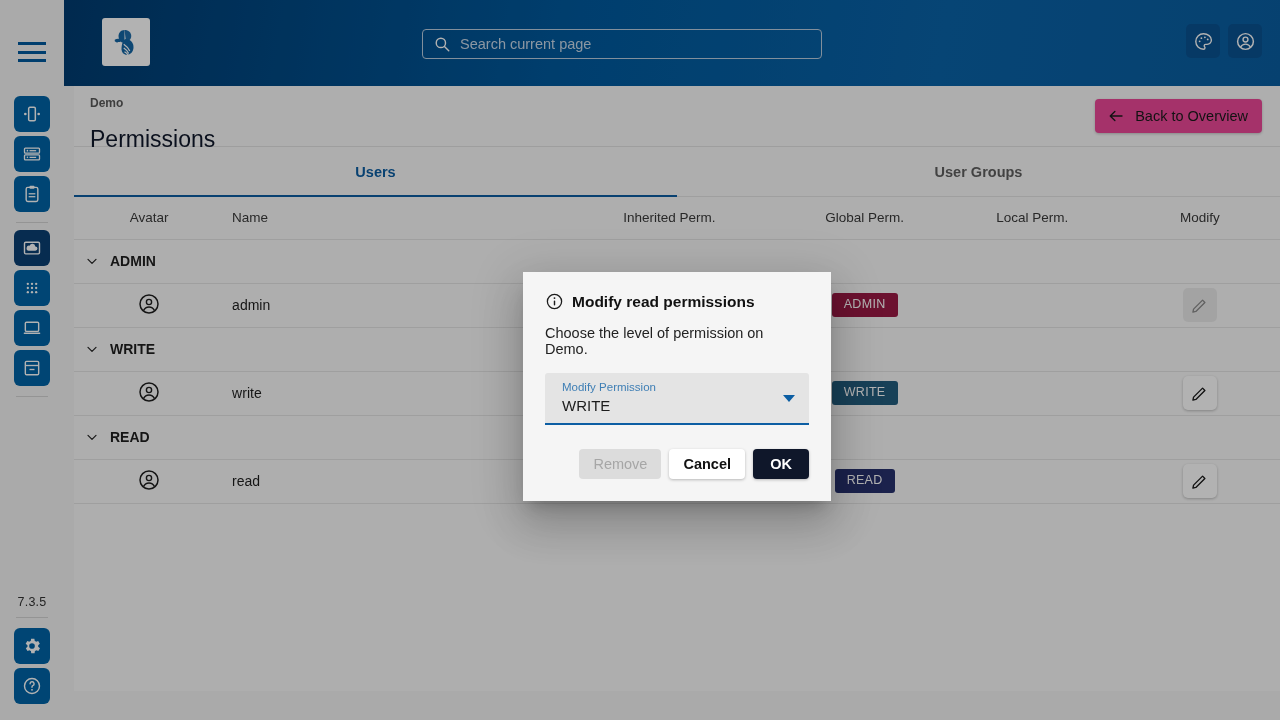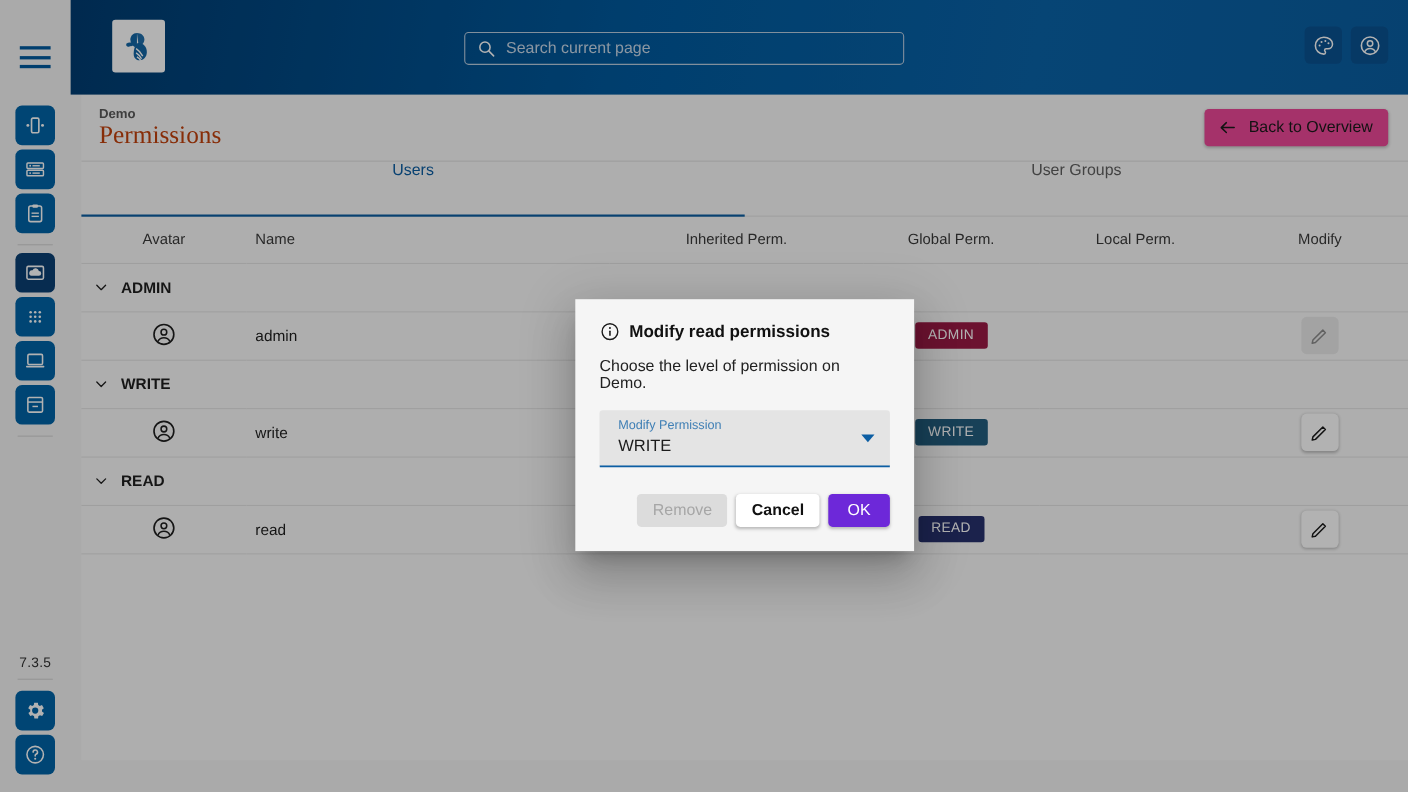--- a/index.html
+++ b/index.html
@@ -67,35 +67,35 @@
     display: flex; align-items: center; justify-content: center; cursor: pointer;
   }
 
   
   .content {
     position: absolute; left: 74px; top: 86px; width: 1206px; height: 605px;
     background: #fafafa;
   }
   .page-head { position: relative; height: 61px; border-bottom: 1px solid #e2e2e2; }
   .breadcrumb { position: absolute; left: 16px; top: 10px; font-size: 12px; color: #5a5a5a; font-weight: 700; }
-  .page-title { position: absolute; left: 16px; top: 24px; font-size: 23px; color: #c2410c; font-weight: 400; font-family: Liberation Serif, serif; }
+  .page-title { position: absolute; left: 16px; top: 40px; font-size: 23px; color: #0f172a; font-weight: 400; }
   .back-btn {
     position: absolute; right: 18px; top: 13px; height: 34px;
     background: #ec4899; border: none; border-radius: 4px;
     box-shadow: 0 1px 3px rgba(0,0,0,.22);
     display: flex; align-items: center; gap: 10px;
     padding: 0 14px 0 12px; font-size: 14.5px; color: #1b1b1b;
     font-family: "Liberation Sans", sans-serif; cursor: pointer;
   }
 
   
   .tabs { display: flex; height: 50px; position: relative; }
   .tab {
-    flex: 1; display: flex; justify-content: center;
-    font-size: 14.5px; cursor: pointer; color: #5f5f5f;
+    flex: 1; display: flex; align-items: center; justify-content: center;
+    font-size: 14.5px; cursor: pointer; color: #5f5f5f; font-weight: bold;
   }
   .tab.active { color: #0c5ea3; }
   .tab-underline {
     position: absolute; left: 0; bottom: 0; width: 50%; height: 2px; background: #0c5ea3;
   }
   .tabs-base { height: 1px; background: #e4e4e4; margin-top: -1px; }
 
   
   table.perm { width: 100%; border-collapse: collapse; table-layout: fixed; }
   table.perm th {
@@ -164,21 +164,21 @@
   .modal-actions {
     display: flex; justify-content: flex-end; gap: 8px;
     padding: 24px 22px 22px 22px;
   }
   .btn {
     height: 30px; min-width: 56px; padding: 0 14px; border: none; border-radius: 4px;
     font-size: 14.5px; font-family: "Liberation Sans", sans-serif; cursor: pointer;
   }
   .btn-remove { background: #dcdcdc; color: #a6a6a6; cursor: default; box-shadow: none; }
   .btn-cancel { background: #ffffff; color: #111; font-weight: 700; box-shadow: 0 1px 3px rgba(0,0,0,.25); }
-  .btn-ok { background: #6d28d9; color: #ffffff; font-weight: 400; box-shadow: 0 1px 3px rgba(0,0,0,.25); }
+  .btn-ok { background: #0f172a; color: #ffffff; font-weight: 700; box-shadow: 0 1px 3px rgba(0,0,0,.25); }
 </style>
 </head>
 <body>
 
 <div id="root">
 
   <div class="rail">
 
     <div class="hamburger">
       <span></span>

